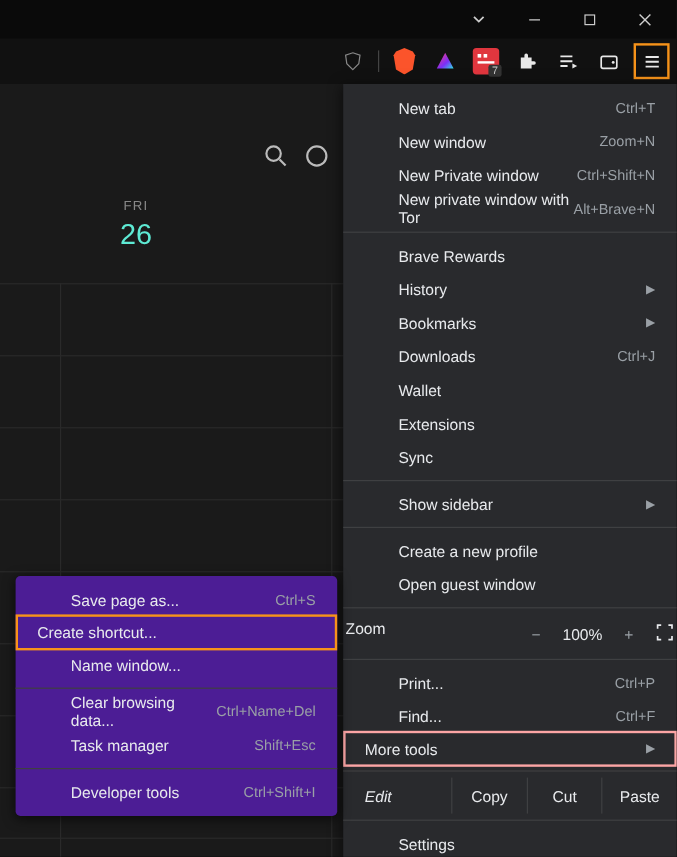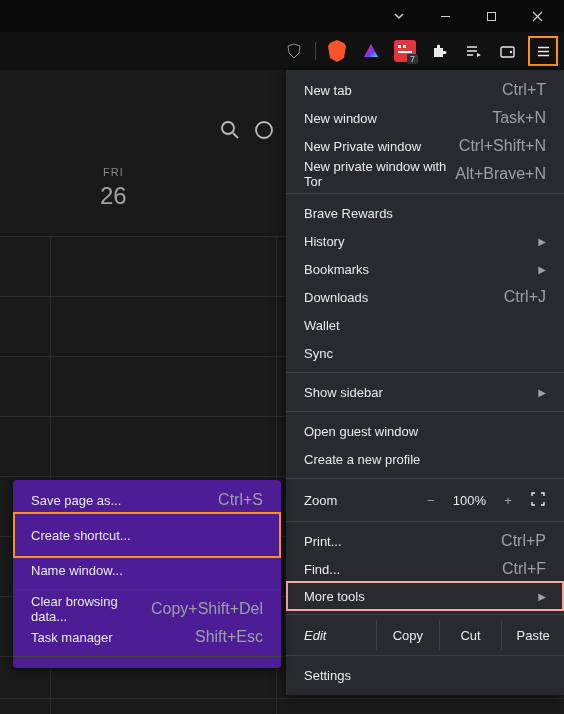--- a/index.html
+++ b/index.html
@@ -17,46 +17,46 @@
 .ext-red { background: #e0363e; width: 22px; height: 22px; border-radius: 3px; position: relative; }
 .ext-red-badge { position: absolute; bottom: -2px; right: -2px; background: #333; color: #ccc; font-size: 9px; padding: 0 3px; border-radius: 2px; }
 .hamburger { width: 30px; height: 30px; border: 2px solid #f7931a; display: flex; align-items: center; justify-content: center; }
 .vert-sep { width: 1px; height: 18px; background: #444; }
 
 
 .bg-content { position: absolute; top: 70px; left: 0; right: 0; bottom: 0; background: #1a1a1a; }
 .bg-icons { position: absolute; top: 50px; left: 220px; display: flex; gap: 14px; color: #bbb; }
 .day-col { position: absolute; top: 96px; left: 100px; text-align: center; color: #aaa; }
 .day-label { font-size: 11px; letter-spacing: 1px; color: #888; }
-.day-num { font-size: 24px; color: #a3a3a3; margin-top: 4px; }
+.day-num { font-size: 24px; color: #5eead4; margin-top: 4px; }
 .grid-line { position: absolute; left: 0; right: 0; height: 1px; background: #2a2a2a; }
 .vert-line { position: absolute; top: 166px; bottom: 0; width: 1px; background: #2a2a2a; }
 
 
 .main-menu { position: absolute; top: 70px; right: 0; width: 278px; background: #292a2d; color: #e8eaed; font-size: 13px; box-shadow: -2px 2px 10px rgba(0,0,0,0.5); padding: 6px 0; }
-.menu-item { display: flex; justify-content: space-between; align-items: center; padding: 6px 18px; height: 28px; cursor: default; }
-.menu-item .shortcut { color: #9aa0a6; font-size: 16px; }
+.menu-item { display: flex; justify-content: space-between; align-items: center; padding: 6px 18px; height: 28px; cursor: default; margin-left: 28px; }
+.menu-item .shortcut { color: #9aa0a6; font-size: 12px; }
 .menu-item .arrow { color: #9aa0a6; font-size: 10px; }
 .menu-sep { height: 1px; background: #3f4042; margin: 5px 0; }
 .menu-item.highlighted { border: 2px solid #fca5a5; margin: -2px 0; height: 30px; padding: 4px 16px; }
 
 
-.zoom-row { display: flex; align-items: center; padding: 4px 18px; height: 32px; }
+.zoom-row { display: flex; padding: 4px 2px; height: 32px; }
 .zoom-label { flex: 1; }
 .zoom-ctrl { display: flex; align-items: center; gap: 10px; color: #e8eaed; }
 .zoom-btn { width: 24px; text-align: center; color: #9aa0a6; }
 
 
 .edit-row { display: flex; align-items: center; height: 30px; }
 .edit-label { padding-left: 18px; width: 90px; font-style: italic; }
 .edit-btn { flex: 1; text-align: center; border-left: 1px solid #3f4042; height: 100%; display: flex; align-items: center; justify-content: center; }
 
 
 .submenu { position: absolute; top: 480px; left: 13px; width: 268px; background: #4c1d95; color: #e8eaed; font-size: 13px; box-shadow: 0 2px 10px rgba(0,0,0,0.6); padding: 6px 0; border-radius: 4px; }
-.submenu .menu-item.sub-highlighted { border: 2px solid #f7931a; margin: -2px 0; height: 46px; padding: 4px 16px; text-align: center; }
+.submenu .menu-item.sub-highlighted { border: 2px solid #f7931a; margin: -2px 0; height: 30px; padding: 4px 16px; text-align: center; }
 </style>
 </head>
 <body>
 
 <div class="window-controls">
   <div class="wc">
       <svg width="12" height="12" viewBox="0 0 12 12">
         <path d="M2 4 L6 8 L10 4" stroke="#ccc" stroke-width="1.5" fill="none"></path>
       </svg>
     </div>
@@ -162,21 +162,21 @@
   <div class="grid-line" style="top:628px"></div>
 </div>
 
 <div class="main-menu">
   <div class="menu-item">
       <span>New tab</span>
       <span class="shortcut">Ctrl+T</span>
     </div>
   <div class="menu-item">
       <span>New window</span>
-      <span class="shortcut">Task+N</span>
+      <span class="shortcut">Zoom+N</span>
     </div>
   <div class="menu-item">
       <span>New Private window</span>
       <span class="shortcut">Ctrl+Shift+N</span>
     </div>
   <div class="menu-item">
       <span>New private window with Tor</span>
       <span class="shortcut">Alt+Brave+N</span>
     </div>
   <div class="menu-sep"></div>
@@ -192,33 +192,36 @@
       <span class="arrow">▶</span>
     </div>
   <div class="menu-item">
       <span>Downloads</span>
       <span class="shortcut">Ctrl+J</span>
     </div>
   <div class="menu-item">
       <span>Wallet</span>
     </div>
   <div class="menu-item">
+      <span>Extensions</span>
+    </div>
+  <div class="menu-item">
       <span>Sync</span>
     </div>
   <div class="menu-sep"></div>
   <div class="menu-item">
       <span>Show sidebar</span>
       <span class="arrow">▶</span>
     </div>
   <div class="menu-sep"></div>
   <div class="menu-item">
+      <span>Create a new profile</span>
+    </div>
+  <div class="menu-item">
       <span>Open guest window</span>
-    </div>
-  <div class="menu-item">
-      <span>Create a new profile</span>
     </div>
   <div class="menu-sep"></div>
   <div class="zoom-row">
     <span class="zoom-label">Zoom</span>
     <span class="zoom-ctrl">
       <span class="zoom-btn">−</span>
       <span>100%</span>
       <span class="zoom-btn">+</span>
       <span><svg width="16" height="16" viewBox="0 0 16 16">
             <path d="M2 5 v-3 h3 M14 5 v-3 h-3 M2 11 v3 h3 M14 11 v3 h-3" stroke="#e8eaed" stroke-width="1.4" fill="none"></path>
@@ -259,20 +262,24 @@
     </div>
   <div class="menu-item sub-highlighted">
       <span>Create shortcut...</span>
     </div>
   <div class="menu-item">
       <span>Name window...</span>
     </div>
   <div class="menu-sep"></div>
   <div class="menu-item">
       <span>Clear browsing data...</span>
-      <span class="shortcut">Copy+Shift+Del</span>
+      <span class="shortcut">Ctrl+Name+Del</span>
     </div>
   <div class="menu-item">
       <span>Task manager</span>
       <span class="shortcut">Shift+Esc</span>
     </div>
   <div class="menu-sep"></div>
+  <div class="menu-item">
+      <span>Developer tools</span>
+      <span class="shortcut">Ctrl+Shift+I</span>
+    </div>
 </div>
 
 </body></html>

